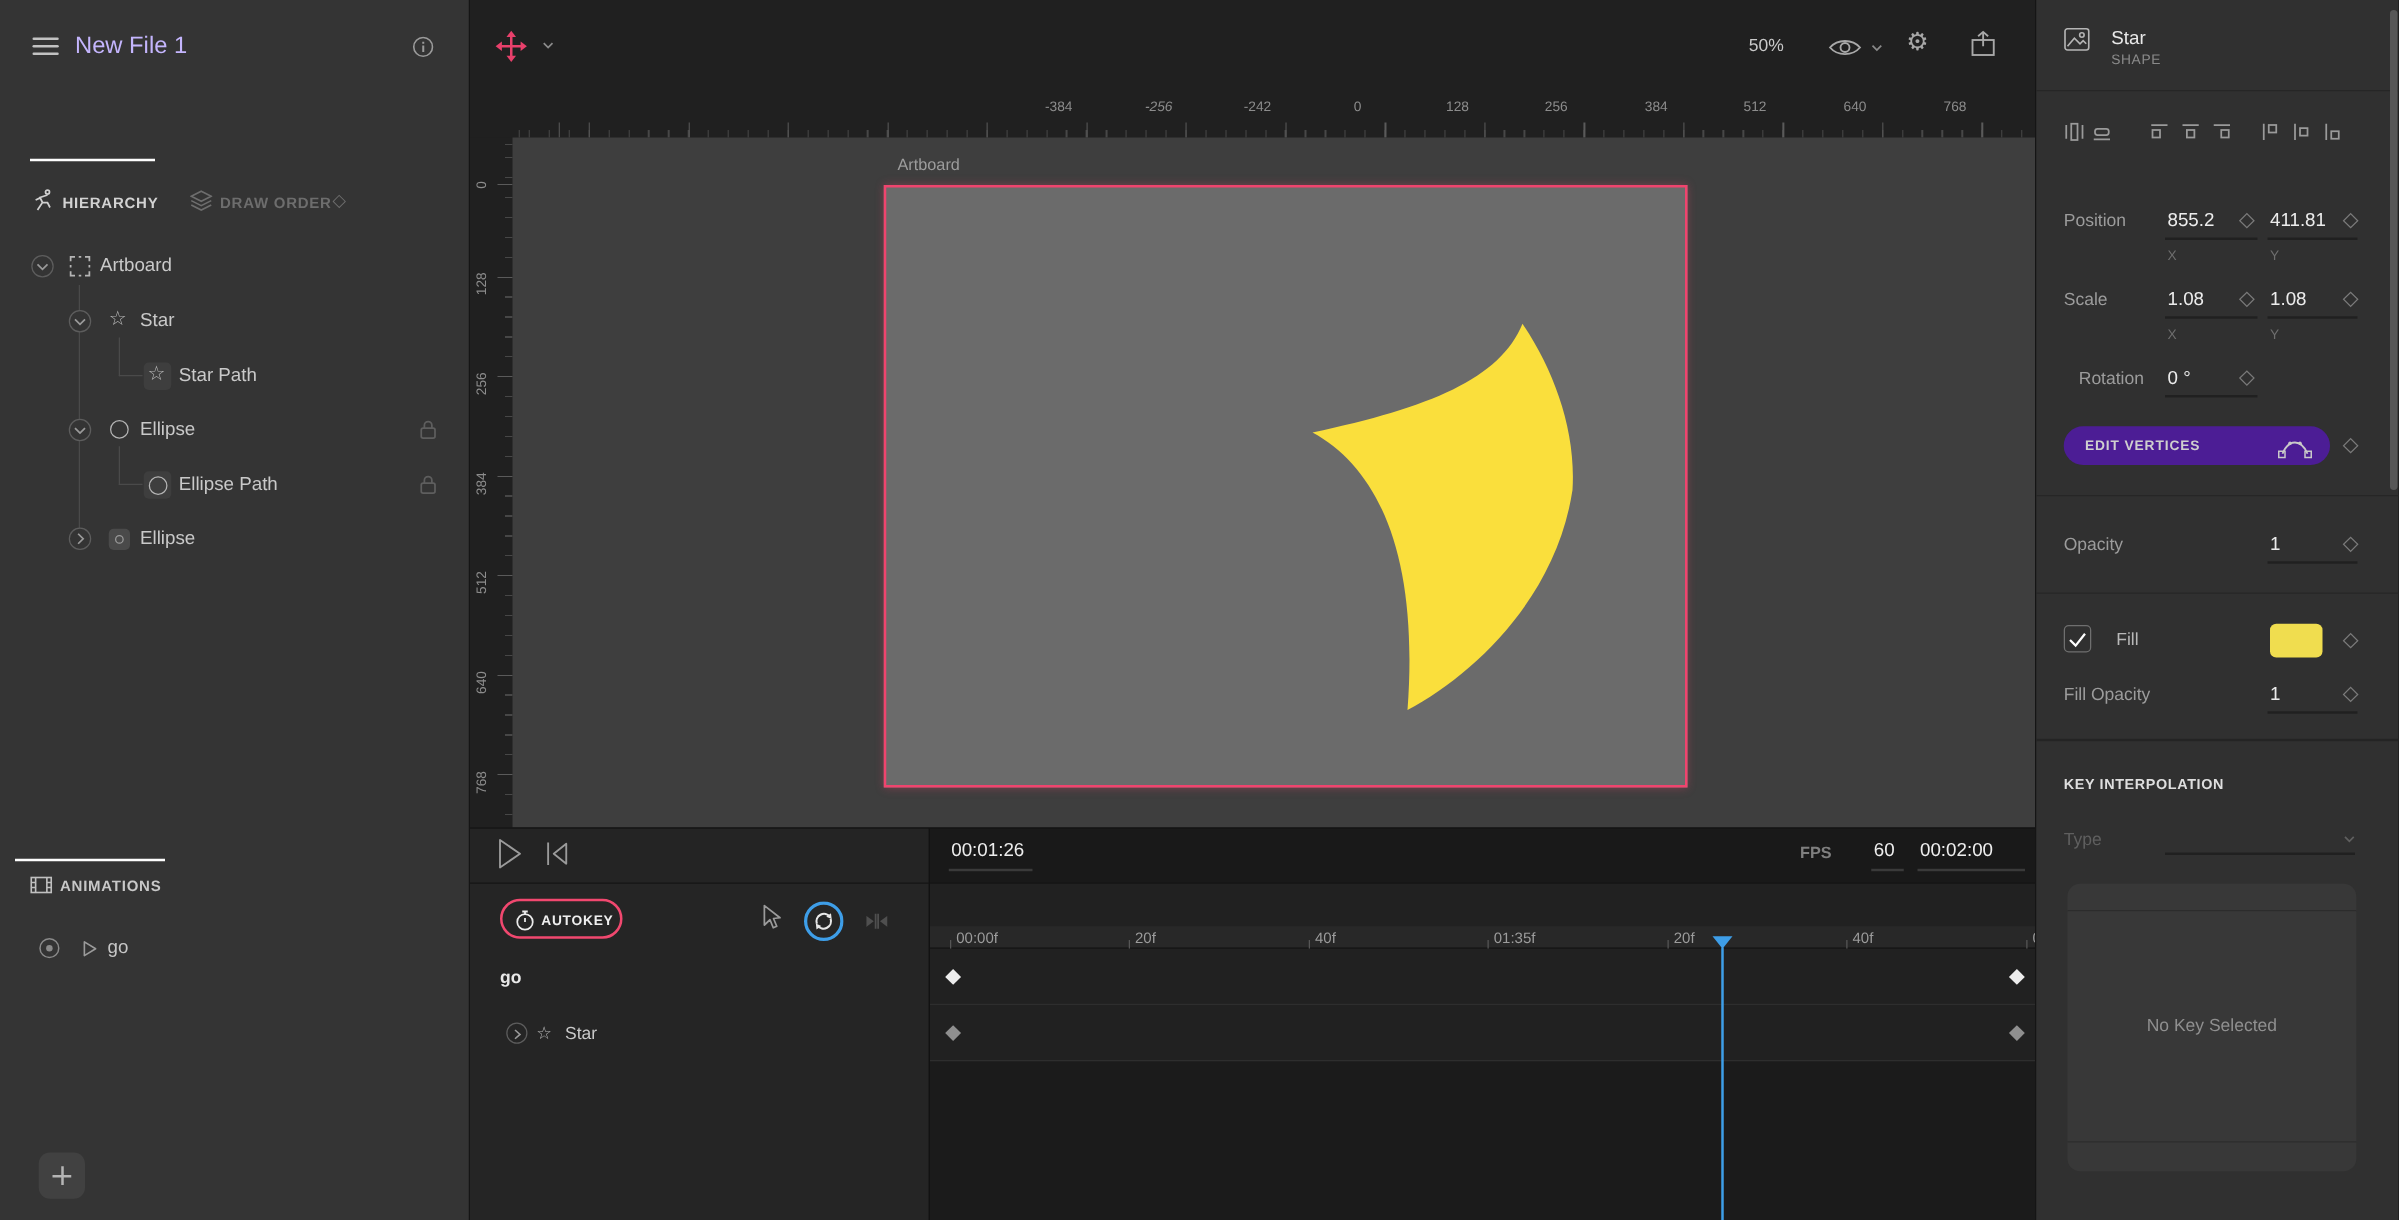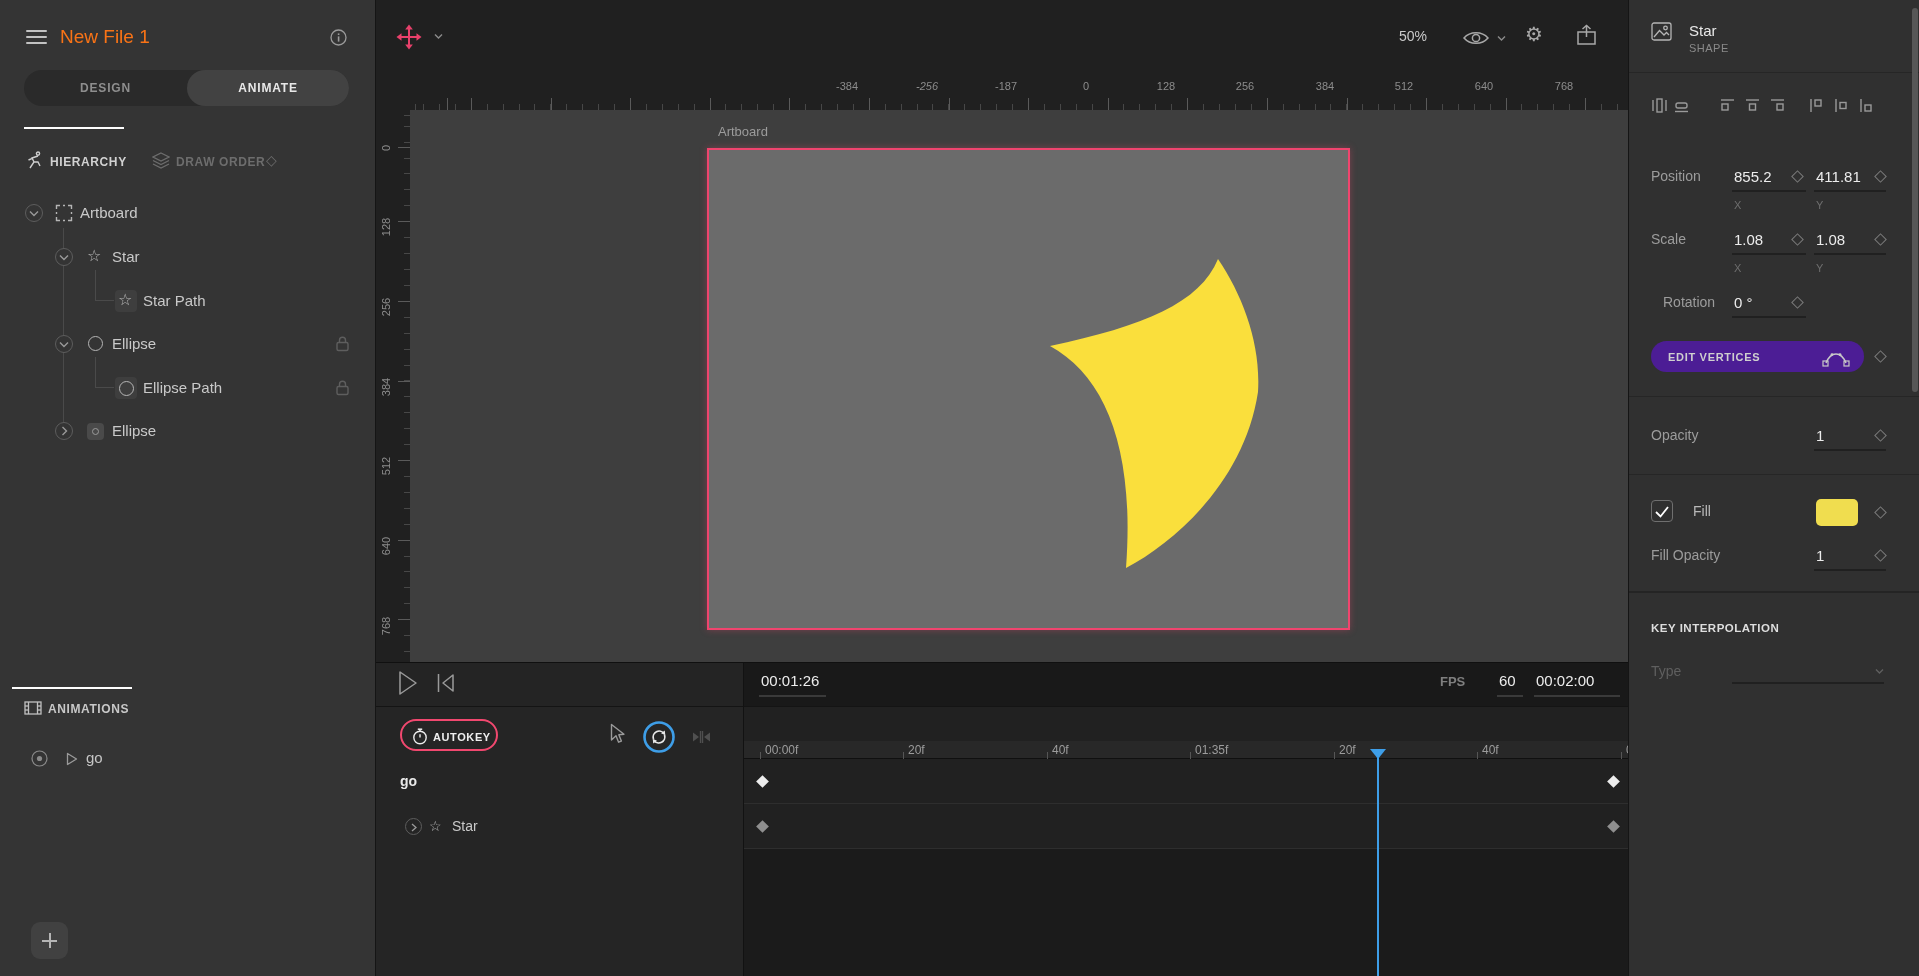--- a/index.html
+++ b/index.html
@@ -4,21 +4,21 @@
 <style>
   html,body{margin:0;padding:0;background:#111;}
   #app{position:relative;width:1919px;height:976px;overflow:hidden;background:#1e1e1e;
        font-family:"Liberation Sans","DejaVu Sans",sans-serif;color:#ccc;
        -webkit-font-smoothing:antialiased;}
   .abs{position:absolute;}
   svg{display:block;}
   
   .panel-left{left:0;top:0;width:376px;height:976px;background:#343434;border-right:1px solid #151515;box-sizing:border-box;}
   .burger span{display:block;width:21px;height:2px;background:#c2c2c2;margin-bottom:4px;border-radius:1px;}
-  .file-title{font-size:19px;color:#f97316;}
+  .file-title{font-size:19px;color:#c4b5fd;}
   .tabs{left:24px;top:70px;width:325px;height:36px;background:#2a2a2a;border-radius:18px;}
   .tabseg{position:absolute;left:163px;top:0;width:162px;height:36px;background:#424242;border-radius:18px;}
   .tablabel{position:absolute;top:11px;font-size:12px;font-weight:bold;letter-spacing:.8px;}
   .tab-design{left:0;width:163px;text-align:center;color:#8e8e8e;}
   .tab-animate{left:163px;width:162px;text-align:center;color:#e8e8e8;}
   .wline{background:#fdfdfd;height:2px;}
   .sechead{font-size:12px;font-weight:bold;letter-spacing:.6px;}
   .trow{position:absolute;left:0;width:376px;height:36px;}
   .tlabel{position:absolute;top:9px;font-size:15px;color:#c9c9c9;}
   .chev{position:absolute;width:18px;height:18px;border:1px solid #5d5d5d;border-radius:50%;background:#343434;box-sizing:border-box;}
@@ -93,25 +93,20 @@
       </div>
     <div class="abs file-title" style="left:60px;top:26px;">New File 1</div>
     <div class="abs" style="left:330px;top:29px;">
       <svg width="17" height="17">
           <circle cx="8.5" cy="8.5" r="7.5" fill="none" stroke="#9a9a9a" stroke-width="1.3"></circle>
           <rect x="7.8" y="4.4" width="1.6" height="1.6" fill="#9a9a9a"></rect>
           <rect x="7.8" y="7.4" width="1.6" height="5.2" fill="#9a9a9a"></rect>
         </svg>
     </div>
 
-    <div class="abs tabs">
-      <div class="tabseg"></div>
-      <div class="tablabel tab-design">DESIGN</div>
-      <div class="tablabel tab-animate">ANIMATE</div>
-    </div>
     <div class="abs wline" style="left:24px;top:127px;width:100px;"></div>
 
     <div class="abs" style="left:26px;top:151px;">
       <svg width="19" height="19" fill="none" stroke="#cfcfcf" stroke-width="1.4">
           <circle cx="12" cy="2.6" r="1.6"></circle>
           <path d="M4 17 L8 11 L6 7 L12 5 M8 11 L12 11 L14 15 M6.2 7.3 L2.5 9"></path>
         </svg>
     </div>
     <div class="abs sechead" style="left:50px;top:155px;color:#d2d2d2;">HIERARCHY</div>
     <div class="abs" style="left:152px;top:152px;">
@@ -273,21 +268,21 @@
     <span class="abs" style="left:1200px;top:24px;">
       <svg width="21" height="22" fill="none" stroke="#a8a8a8" stroke-width="1.5">
           <rect x="2" y="8" width="17" height="12"></rect>
           <line x1="10.5" y1="13" x2="10.5" y2="1.5"></line>
           <polyline points="6.5,5 10.5,1.5 14.5,5"></polyline>
         </svg>
     </span>
 
     <span class="hlabel" style="left:471px;">-384</span>
     <span class="hlabel" style="left:551px;font-style:italic;">-256</span>
-    <span class="hlabel" style="left:630px;">-187</span>
+    <span class="hlabel" style="left:630px;">-242</span>
     <span class="hlabel" style="left:710px;">0</span>
     <span class="hlabel" style="left:790px;">128</span>
     <span class="hlabel" style="left:869px;">256</span>
     <span class="hlabel" style="left:949px;">384</span>
     <span class="hlabel" style="left:1028px;">512</span>
     <span class="hlabel" style="left:1108px;">640</span>
     <span class="hlabel" style="left:1188px;">768</span>
     <span class="hlabel" style="left:1267px;">896</span>
     <span class="hlabel" style="left:1347px;">1,024</span>
     <span class="hlabel" style="left:1426px;">1,152</span>
@@ -535,16 +530,21 @@
     <div class="divider" style="top:591px;height:2px;background:#242424;"></div>
 
     <span class="abs" style="left:22px;top:622px;font-size:11.5px;font-weight:bold;letter-spacing:.5px;color:#dedede;">KEY INTERPOLATION</span>
     <span class="plabel" style="left:22px;top:663px;color:#5f5f5f;">Type</span>
     <span class="abs" style="left:246px;top:668px;">
       <svg width="9" height="7">
           <polyline points="1,1.5 4.5,5 8,1.5" fill="none" stroke="#5f5f5f" stroke-width="1.4"></polyline>
         </svg>
     </span>
     <span class="underl" style="left:103px;top:682px;width:152px;"></span>
+    <div class="nokeybox">
+      <div style="position:absolute;left:0;top:21px;width:231px;height:1px;background:#2c2c2c;"></div>
+      <div style="position:absolute;left:0;top:206px;width:231px;height:1px;background:#2c2c2c;"></div>
+      <span style="position:absolute;left:0;top:105px;width:231px;text-align:center;font-size:14px;color:#8f8f8f;">No Key Selected</span>
+    </div>
     <div class="scrollthumb"></div>
   </div>
 
 </div>
 
 </body></html>

